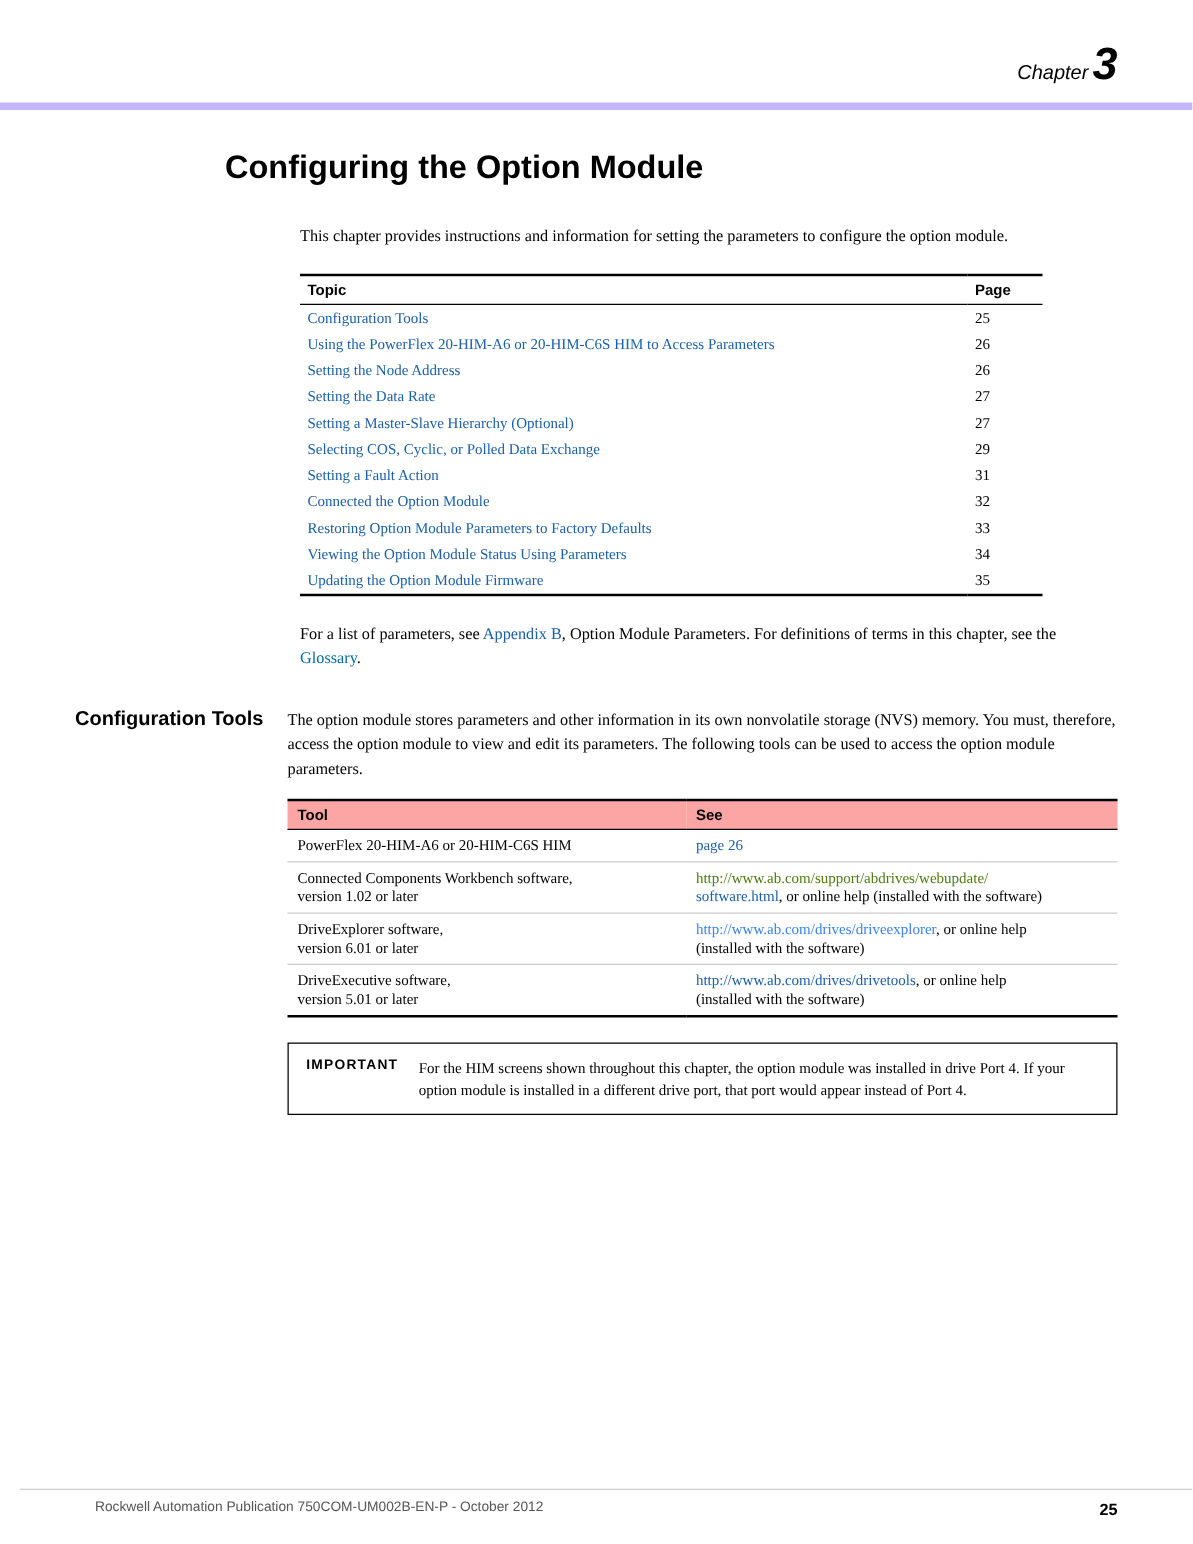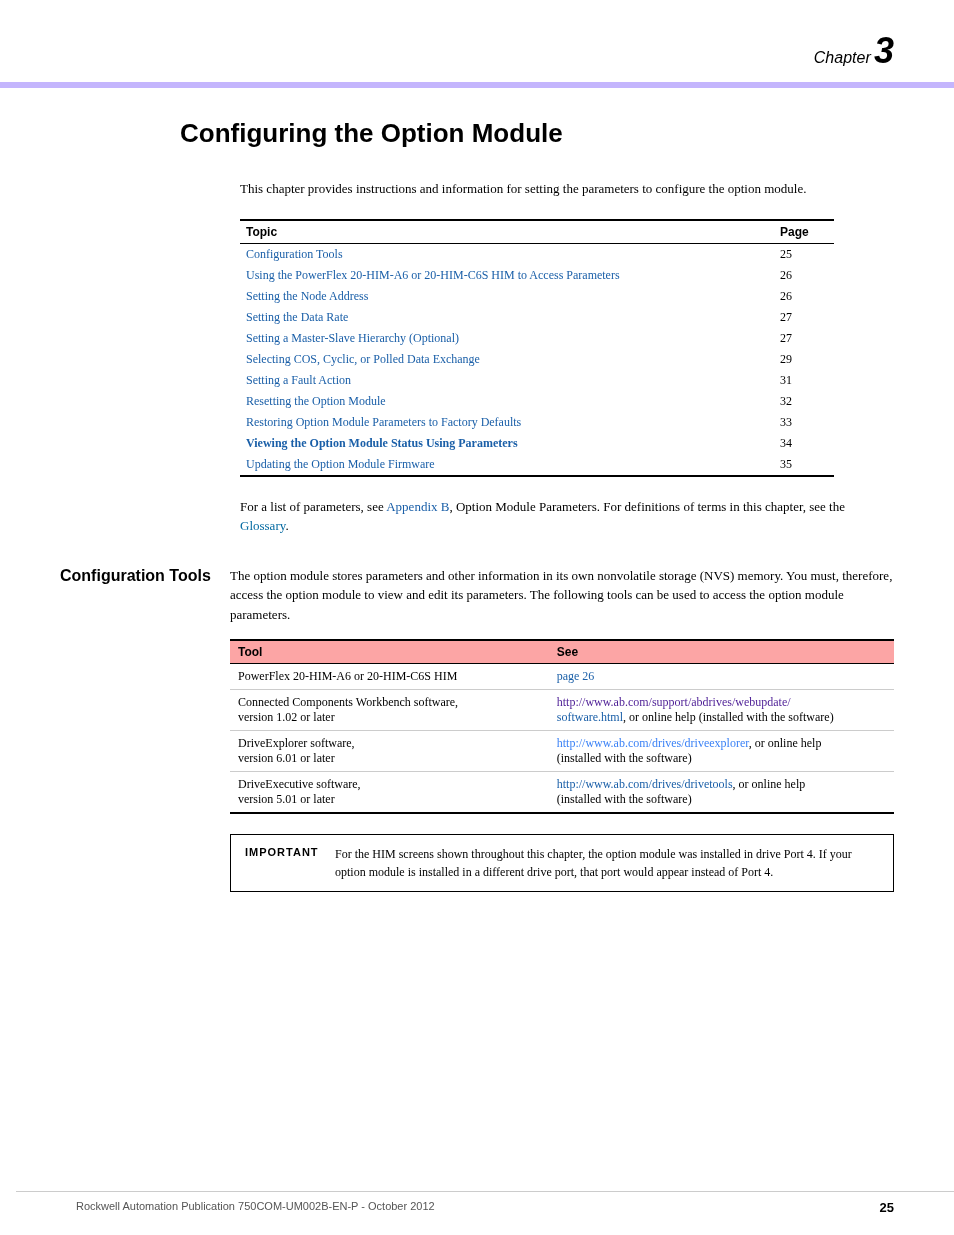--- a/index.html
+++ b/index.html
@@ -258,29 +258,29 @@
           </tr>
           <tr>
             <td><a href="#" style="color: rgb(26, 95, 168); text-decoration: none;">Selecting COS, Cyclic, or Polled Data Exchange</a></td>
             <td class="page-num">29</td>
           </tr>
           <tr>
             <td><a href="#" style="color: rgb(26, 95, 168); text-decoration: none;">Setting a Fault Action</a></td>
             <td class="page-num">31</td>
           </tr>
           <tr>
-            <td><a href="#" style="color: rgb(26, 95, 168); text-decoration: none;">Resetting the Option Module</a></td>
+            <td><a href="#" style="color: rgb(26, 95, 168); text-decoration: none;">Connected the Option Module</a></td>
             <td class="page-num">32</td>
           </tr>
           <tr>
             <td><a href="#" style="color: rgb(26, 95, 168); text-decoration: none;">Restoring Option Module Parameters to Factory Defaults</a></td>
             <td class="page-num">33</td>
           </tr>
           <tr>
-            <td><a href="#" style="color: rgb(26, 95, 168); text-decoration: none; font-weight: bold;">Viewing the Option Module Status Using Parameters</a></td>
+            <td><a href="#" style="color: rgb(26, 95, 168); text-decoration: none;">Viewing the Option Module Status Using Parameters</a></td>
             <td class="page-num">34</td>
           </tr>
           <tr>
             <td><a href="#" style="color: rgb(26, 95, 168); text-decoration: none;">Updating the Option Module Firmware</a></td>
             <td class="page-num">35</td>
           </tr>
         </tbody>
     </table>
 
     <p class="appendix-para">
@@ -300,21 +300,21 @@
             </tr>
           </thead>
           <tbody id="tools-body">
           <tr>
                 <td class="tool-col" style="white-space: pre-line;">PowerFlex 20-HIM-A6 or 20-HIM-C6S HIM</td>
                 <td class="see-col" style="white-space: pre-line;"><a href="#" style="color: rgb(26, 95, 168); text-decoration: none;">page 26</a></td>
               </tr>
               <tr>
                 <td class="tool-col" style="white-space: pre-line;">Connected Components Workbench software,
 version 1.02 or later</td>
-                <td class="see-col" style="white-space: pre-line;"><a href="#" style="color: #4c1d95; text-decoration: none;">http://www.ab.com/support/abdrives/webupdate/</a>
+                <td class="see-col" style="white-space: pre-line;"><a href="#" style="color: #4d7c0f; text-decoration: none;">http://www.ab.com/support/abdrives/webupdate/</a>
 <a href="#" style="color: rgb(26, 95, 168); text-decoration: none;">software.html</a><span style="white-space: pre-line;">, or online help (installed with the software)</span></td>
               </tr>
               <tr>
                 <td class="tool-col" style="white-space: pre-line;">DriveExplorer software,
 version 6.01 or later</td>
                 <td class="see-col" style="white-space: pre-line;"><a href="#" style="color: #3b82f6; text-decoration: none;">http://www.ab.com/drives/driveexplorer</a><span style="white-space: pre-line;">, or online help
 (installed with the software)</span></td>
               </tr>
               <tr>
                 <td class="tool-col" style="white-space: pre-line;">DriveExecutive software,

